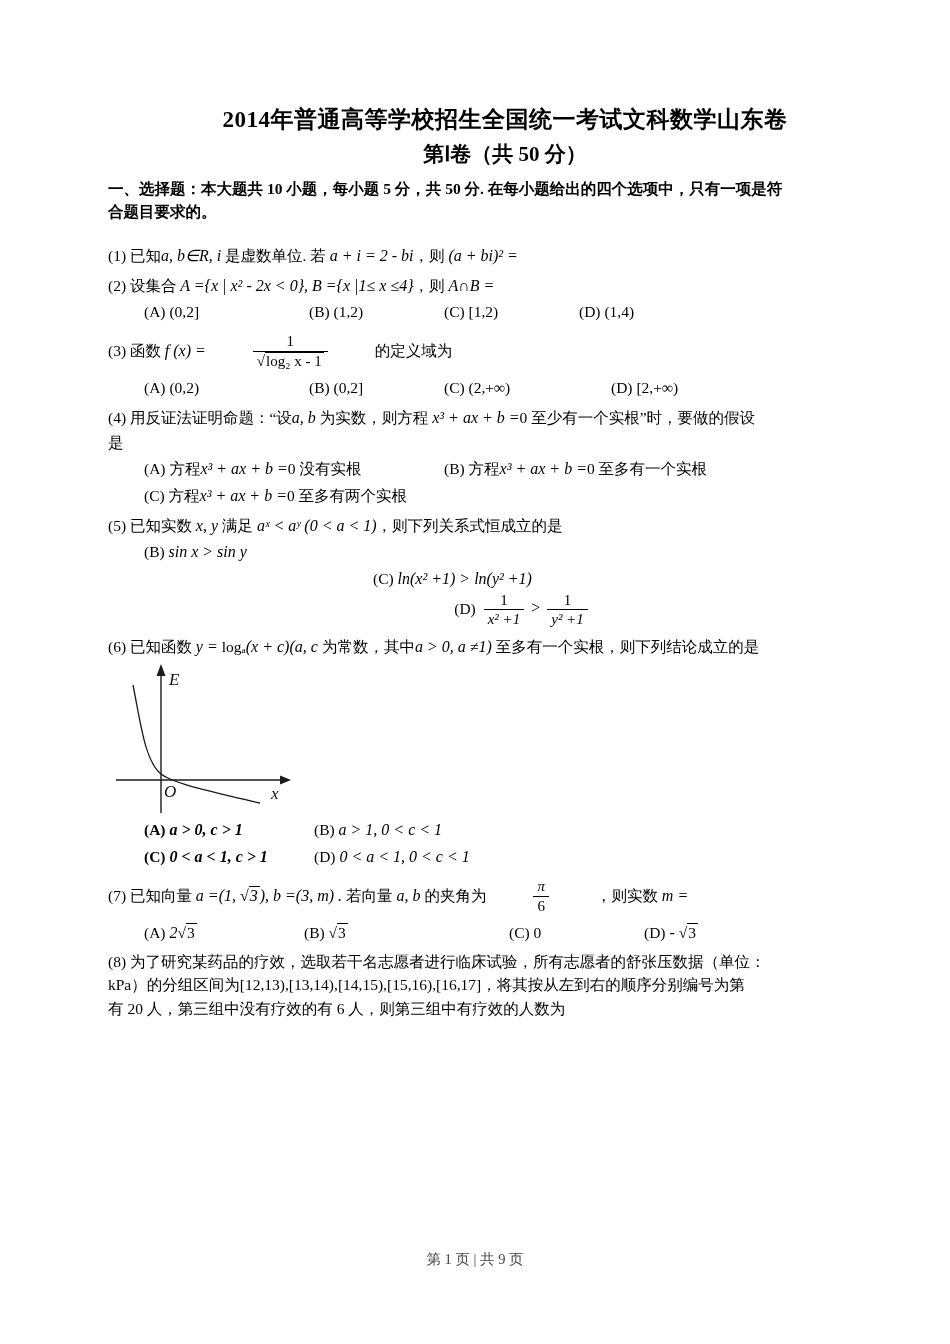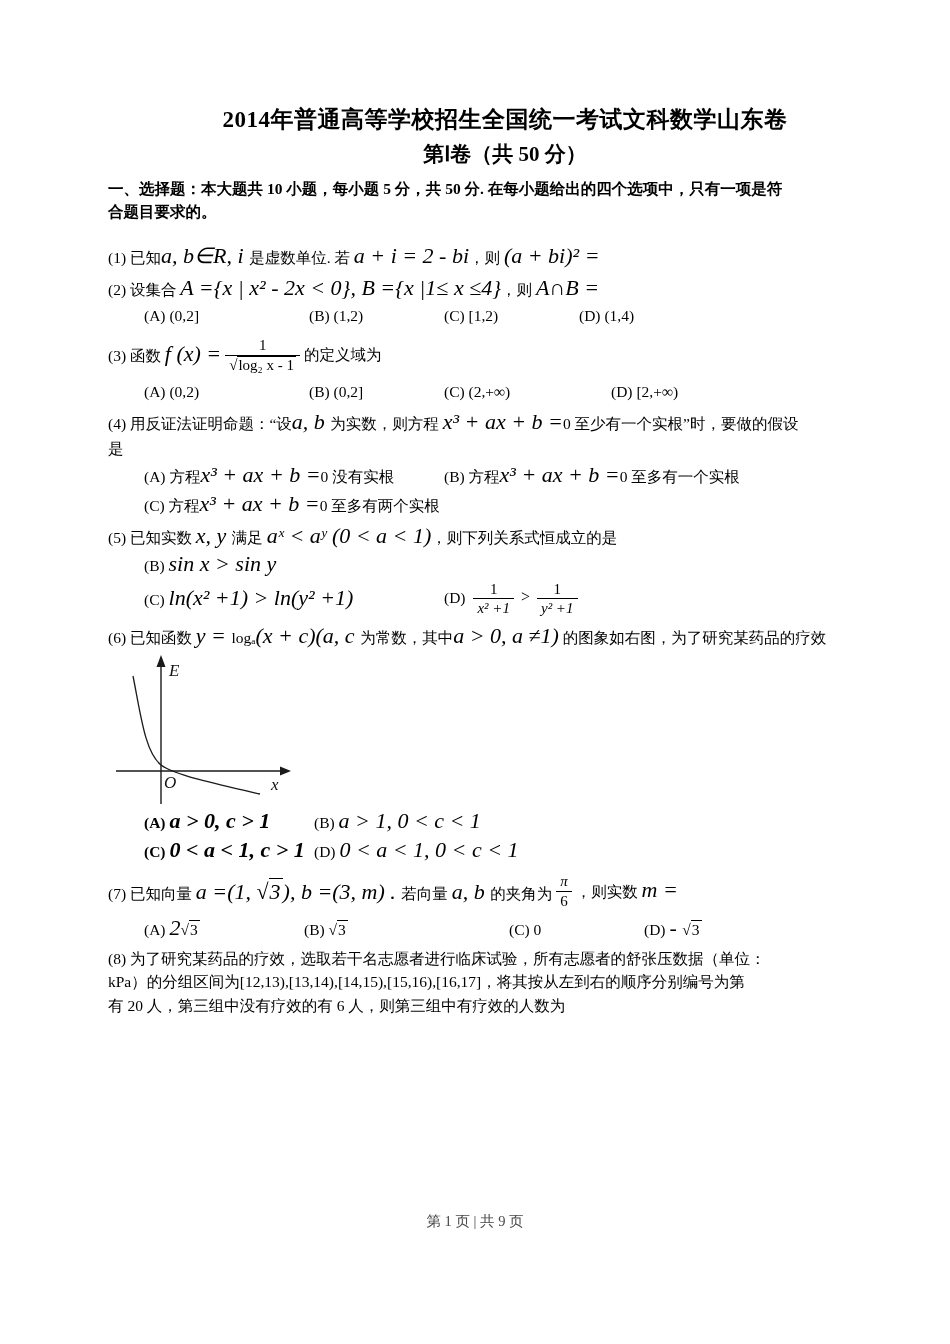--- a/index.html
+++ b/index.html
@@ -7,46 +7,46 @@
     width:950px; height:1344px; position:relative;
     font-family:"Liberation Serif", serif; color:#000;
     -webkit-font-smoothing:antialiased;
   }
   .page { position:absolute; inset:0; padding:104px 48px 0 108px; box-sizing:border-box; }
   .title { font-size:23px; font-weight:bold; text-align:center; margin:0 0 5px 0; letter-spacing:0.5px; }
   .subtitle { font-size:21px; font-weight:bold; text-align:center; margin:0 0 9px 0; }
   .intro { font-weight:bold; font-size:15.5px; line-height:23px; margin-bottom:20px; }
   .q { margin-top:5px; }
   .stem { font-size:15.5px; line-height:25px; }
-  .stemflex { display:flex; align-items:center; line-height:22px; padding:3px 0; }
+  .stemflex { display:flex; align-items:center; line-height:22px; padding:3px 0;gap:43px; }
   .cn { }
-  .math { font-style:italic; font-size:22px; }
+  .math { font-style:italic; font-size:16px; }
   .opts { display:flex; margin:1px 0 2px 36px; font-size:15.5px; line-height:25px; align-items:baseline; }
-  .opts.center { align-items:center; }
+  .opts.center { align-items:center;flex-direction:column; }
   .opt { display:block; }
   .w165 { width:165px; } .w135 { width:135px; } .w167 { width:167px; }
   .w300 { width:300px; } .w170 { width:170px;font-weight:bold; } .w160 { width:160px; } .w205 { width:205px; }
   
   .frac { display:inline-flex; flex-direction:column; text-align:center; vertical-align:middle; margin:0 4px; line-height:1.25; font-size:15px; }
   .fnum { display:block; padding:0 4px; }
   .fden { display:block; border-top:1.4px solid #000; padding:0 4px; }
   .it { font-style:italic; }
   .rel { margin:0 3px; font-size:16px; }
   
   .sqrt { display:inline-block; white-space:nowrap; }
   .sqrt .bar { display:inline-block; border-top:1.2px solid #000; padding:0 2px 0 1px; line-height:1.15; }
   
   .graphwrap { margin:4px 0 2px 0; }
   .graphwrap svg { display:block; }
   .ax { stroke:#1a1a1a; stroke-width:1.4; fill:none; }
   .curve { stroke:#1a1a1a; stroke-width:1.3; fill:none; }
   .ah { fill:#1a1a1a; stroke:none; }
   .glabel { font-family:"Liberation Serif", serif; font-style:italic; font-size:17px; fill:#111; }
   .p8 { font-size:15.5px; line-height:23.5px; }
-  .footer { position:absolute; left:0; right:0; top:1212px; text-align:center; font-size:14.5px; color:#474747; }
+  .footer { position:absolute; left:0; right:0; top:1250px; text-align:center; font-size:14.5px; color:#474747; }
 </style>
 </head>
 <body>
 
 <div class="page">
 
   <h1 class="title">2014年普通高等学校招生全国统一考试文科数学山东卷</h1>
   <h2 class="subtitle">第Ⅰ卷（共 50 分）</h2>
 
   <div class="intro">
@@ -110,21 +110,21 @@
             <span class="fden it">x² +1</span>
           </span><span class="rel">&gt;</span><span class="frac">
             <span class="fnum">1</span>
             <span class="fden it">y² +1</span>
           </span>
       </span>
     </div>
   </div>
 
   <div class="q">
-    <div class="stem"><span class="cn">(6) 已知函数 </span><span class="math">y = </span><span class="cn">logₐ</span><span class="math">(x + c)(a, c </span><span class="cn">为常数，其中</span><span class="math">a &gt; 0, a ≠1)</span><span class="cn"> 的图象如右图，为了研究某药品的疗效</span></div>
+    <div class="stem"><span class="cn">(6) 已知函数 </span><span class="math">y = </span><span class="cn">logₐ</span><span class="math">(x + c)(a, c </span><span class="cn">为常数，其中</span><span class="math">a &gt; 0, a ≠1)</span><span class="cn"> 至多有一个实根，则下列结论成立的是</span></div>
     <div class="graphwrap">
       <svg width="192" height="152" viewBox="0 0 192 152">
         <line class="ax" x1="8" y1="117" x2="176" y2="117"></line>
         <polygon class="ah" points="172,112.5 172,121.5 183,117"></polygon>
         <line class="ax" x1="53" y1="150" x2="53" y2="8"></line>
         <polygon class="ah" points="48.5,13 57.5,13 53,1"></polygon>
         <path class="curve" d="M25,22 C33,62 37,98 53,111 C66,121 112,131 152,140"></path>
         <text x="61" y="22" class="glabel">E</text>
         <text x="56" y="134" class="glabel">O</text>
         <text x="163" y="136" class="glabel">x</text>

